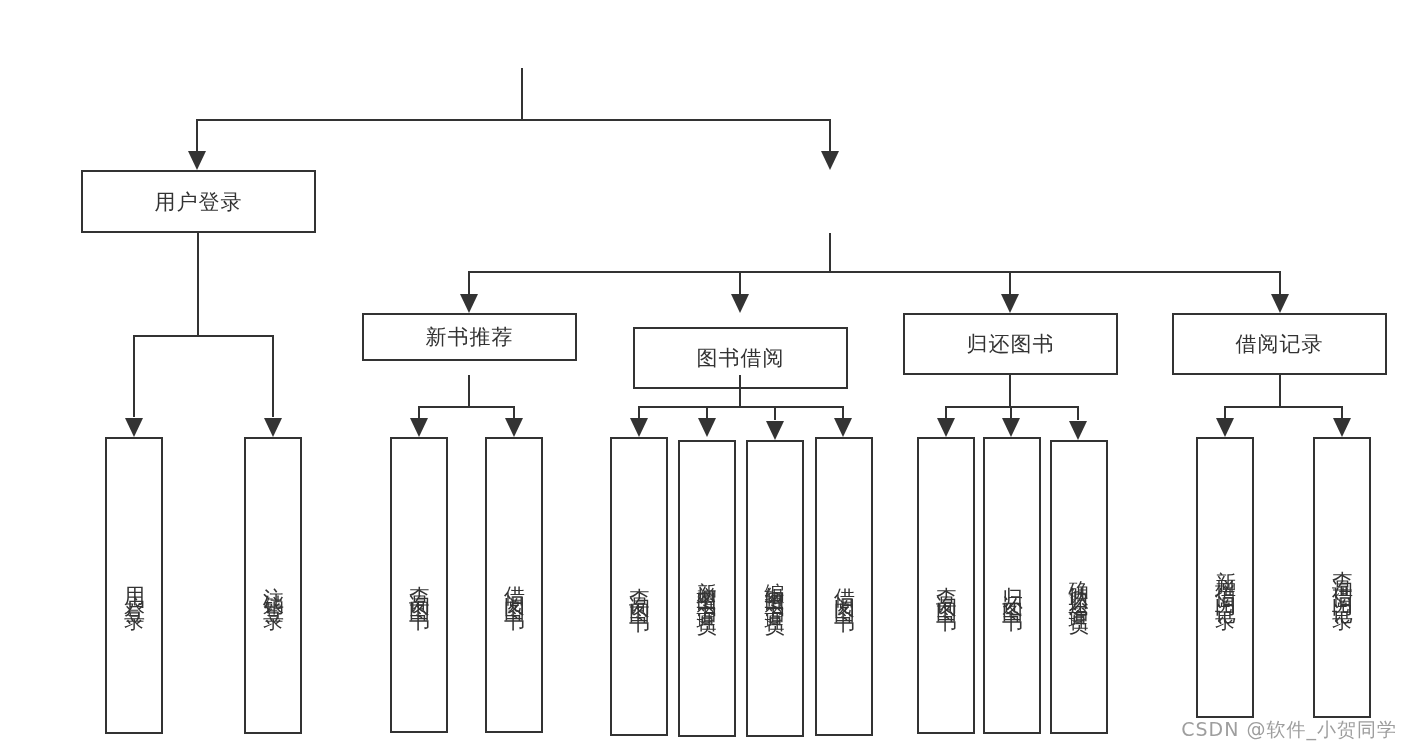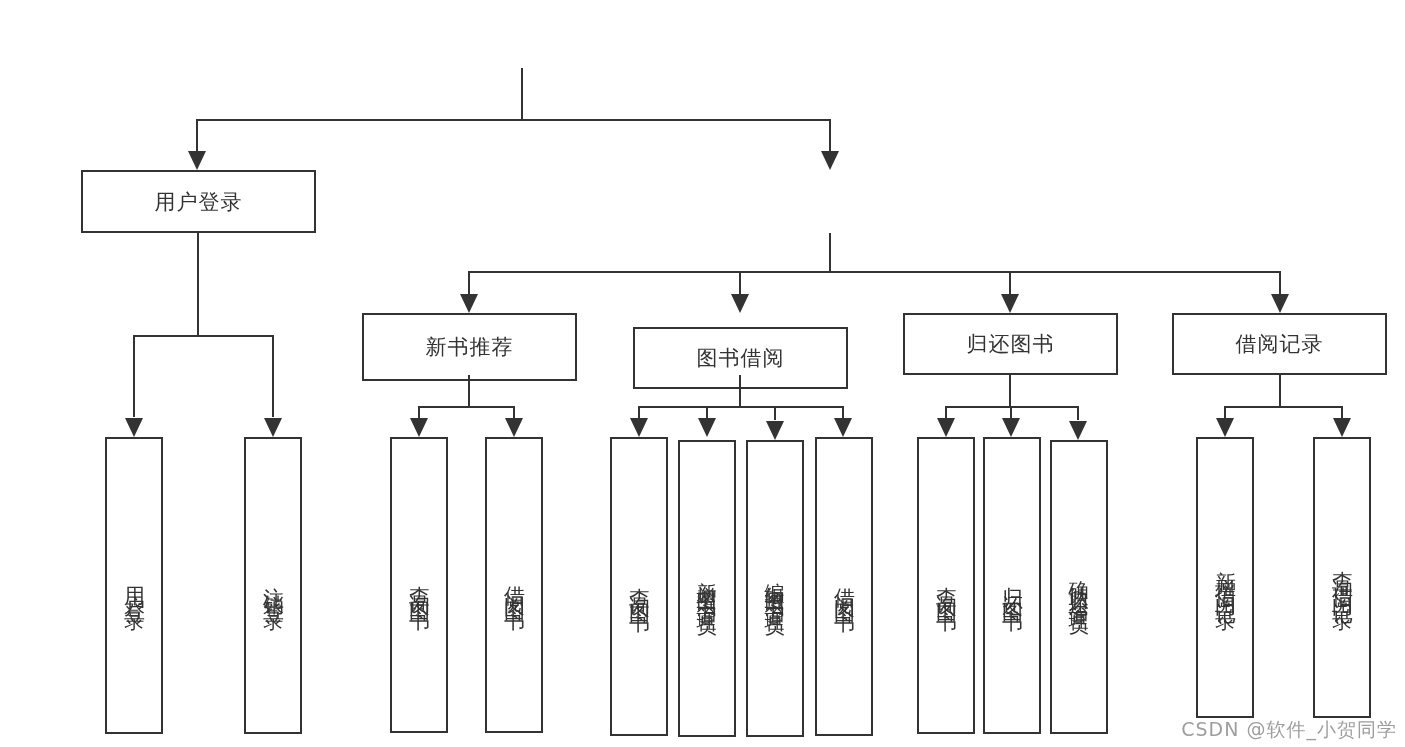--- a/index.html
+++ b/index.html
@@ -99,21 +99,21 @@
   <div class="hline" style="left:468px;top:271px;width:813px"></div>
   <div class="vline" style="left:468px;top:271px;height:26px"></div>
   <div class="vline" style="left:739px;top:271px;height:26px"></div>
   <div class="vline" style="left:1009px;top:271px;height:26px"></div>
   <div class="vline" style="left:1279px;top:271px;height:26px"></div>
   <div class="arrow" style="left:460px;top:294px"></div>
   <div class="arrow" style="left:731px;top:294px"></div>
   <div class="arrow" style="left:1001px;top:294px"></div>
   <div class="arrow" style="left:1271px;top:294px"></div>
 
-  <div class="box" style="left:362px;top:313px;width:215px;height:68px">
+  <div class="box" style="left:362px;top:313px;width:215px;height:48px">
     <span class="h-label">新书推荐</span>
   </div>
   <div class="box" style="left:633px;top:327px;width:215px;height:62px">
     <span class="h-label">图书借阅</span>
   </div>
   <div class="box" style="left:903px;top:313px;width:215px;height:62px">
     <span class="h-label">归还图书</span>
   </div>
   <div class="box" style="left:1172px;top:313px;width:215px;height:62px">
     <span class="h-label">借阅记录</span>

